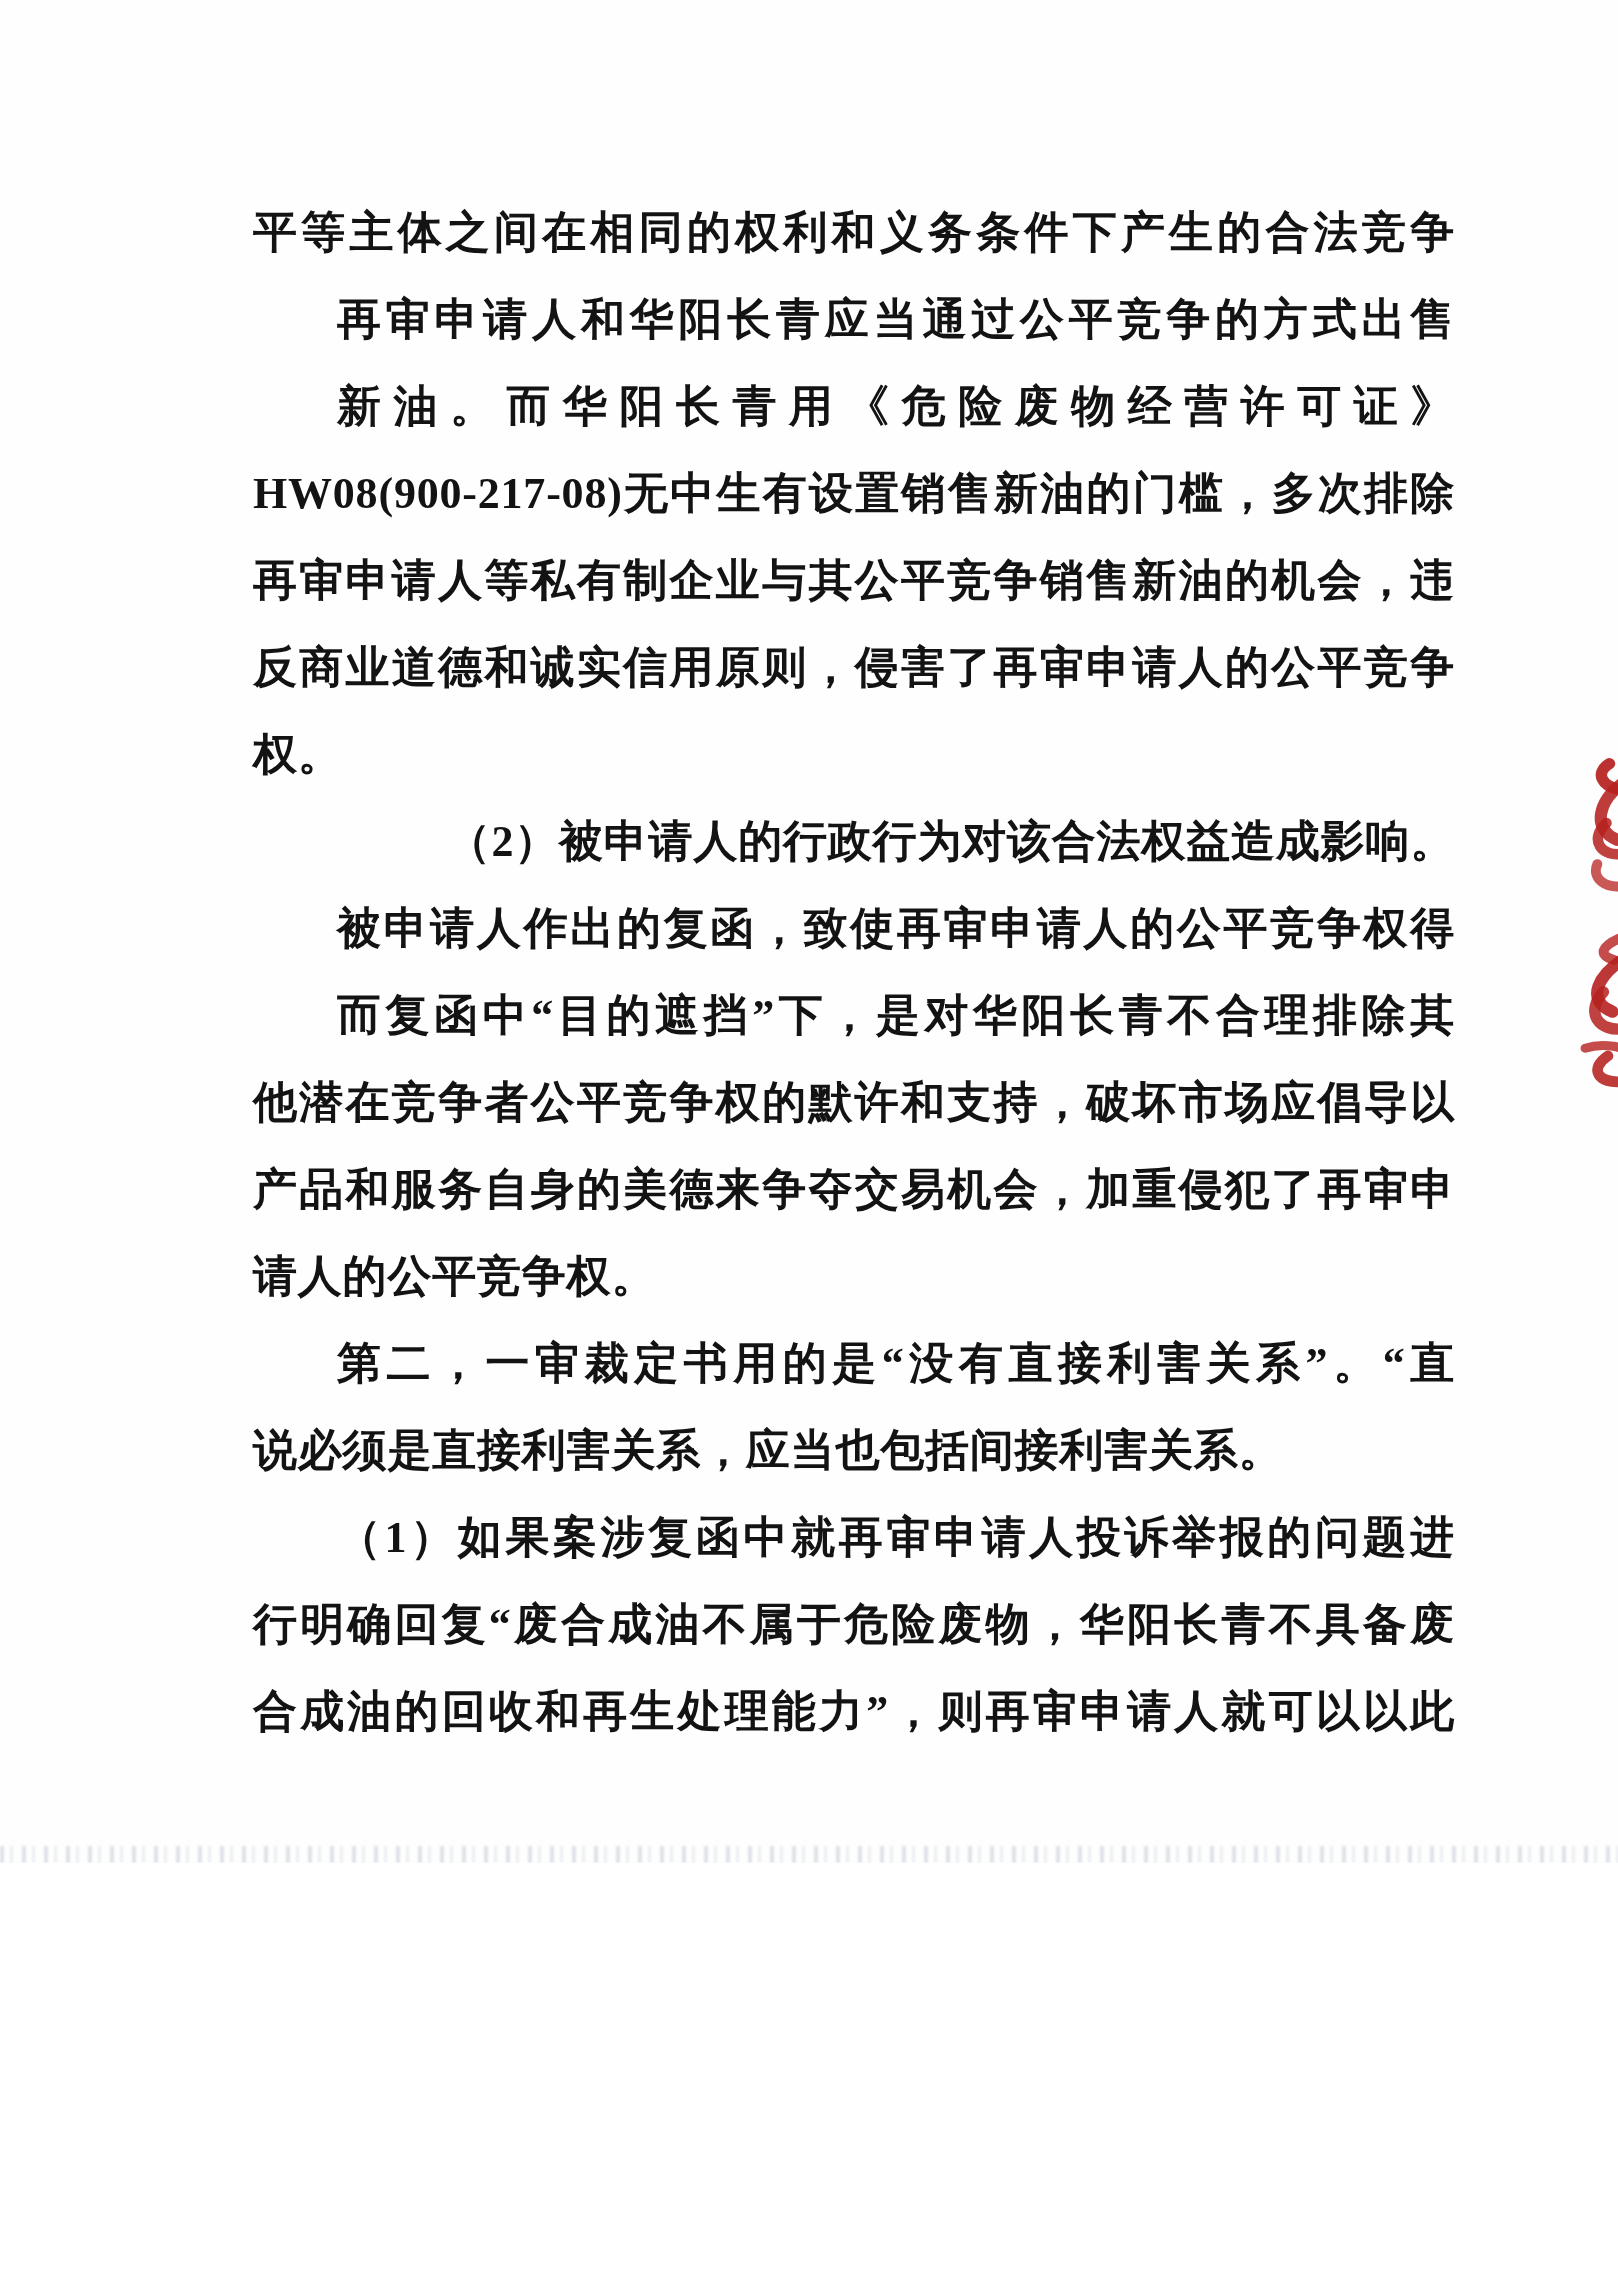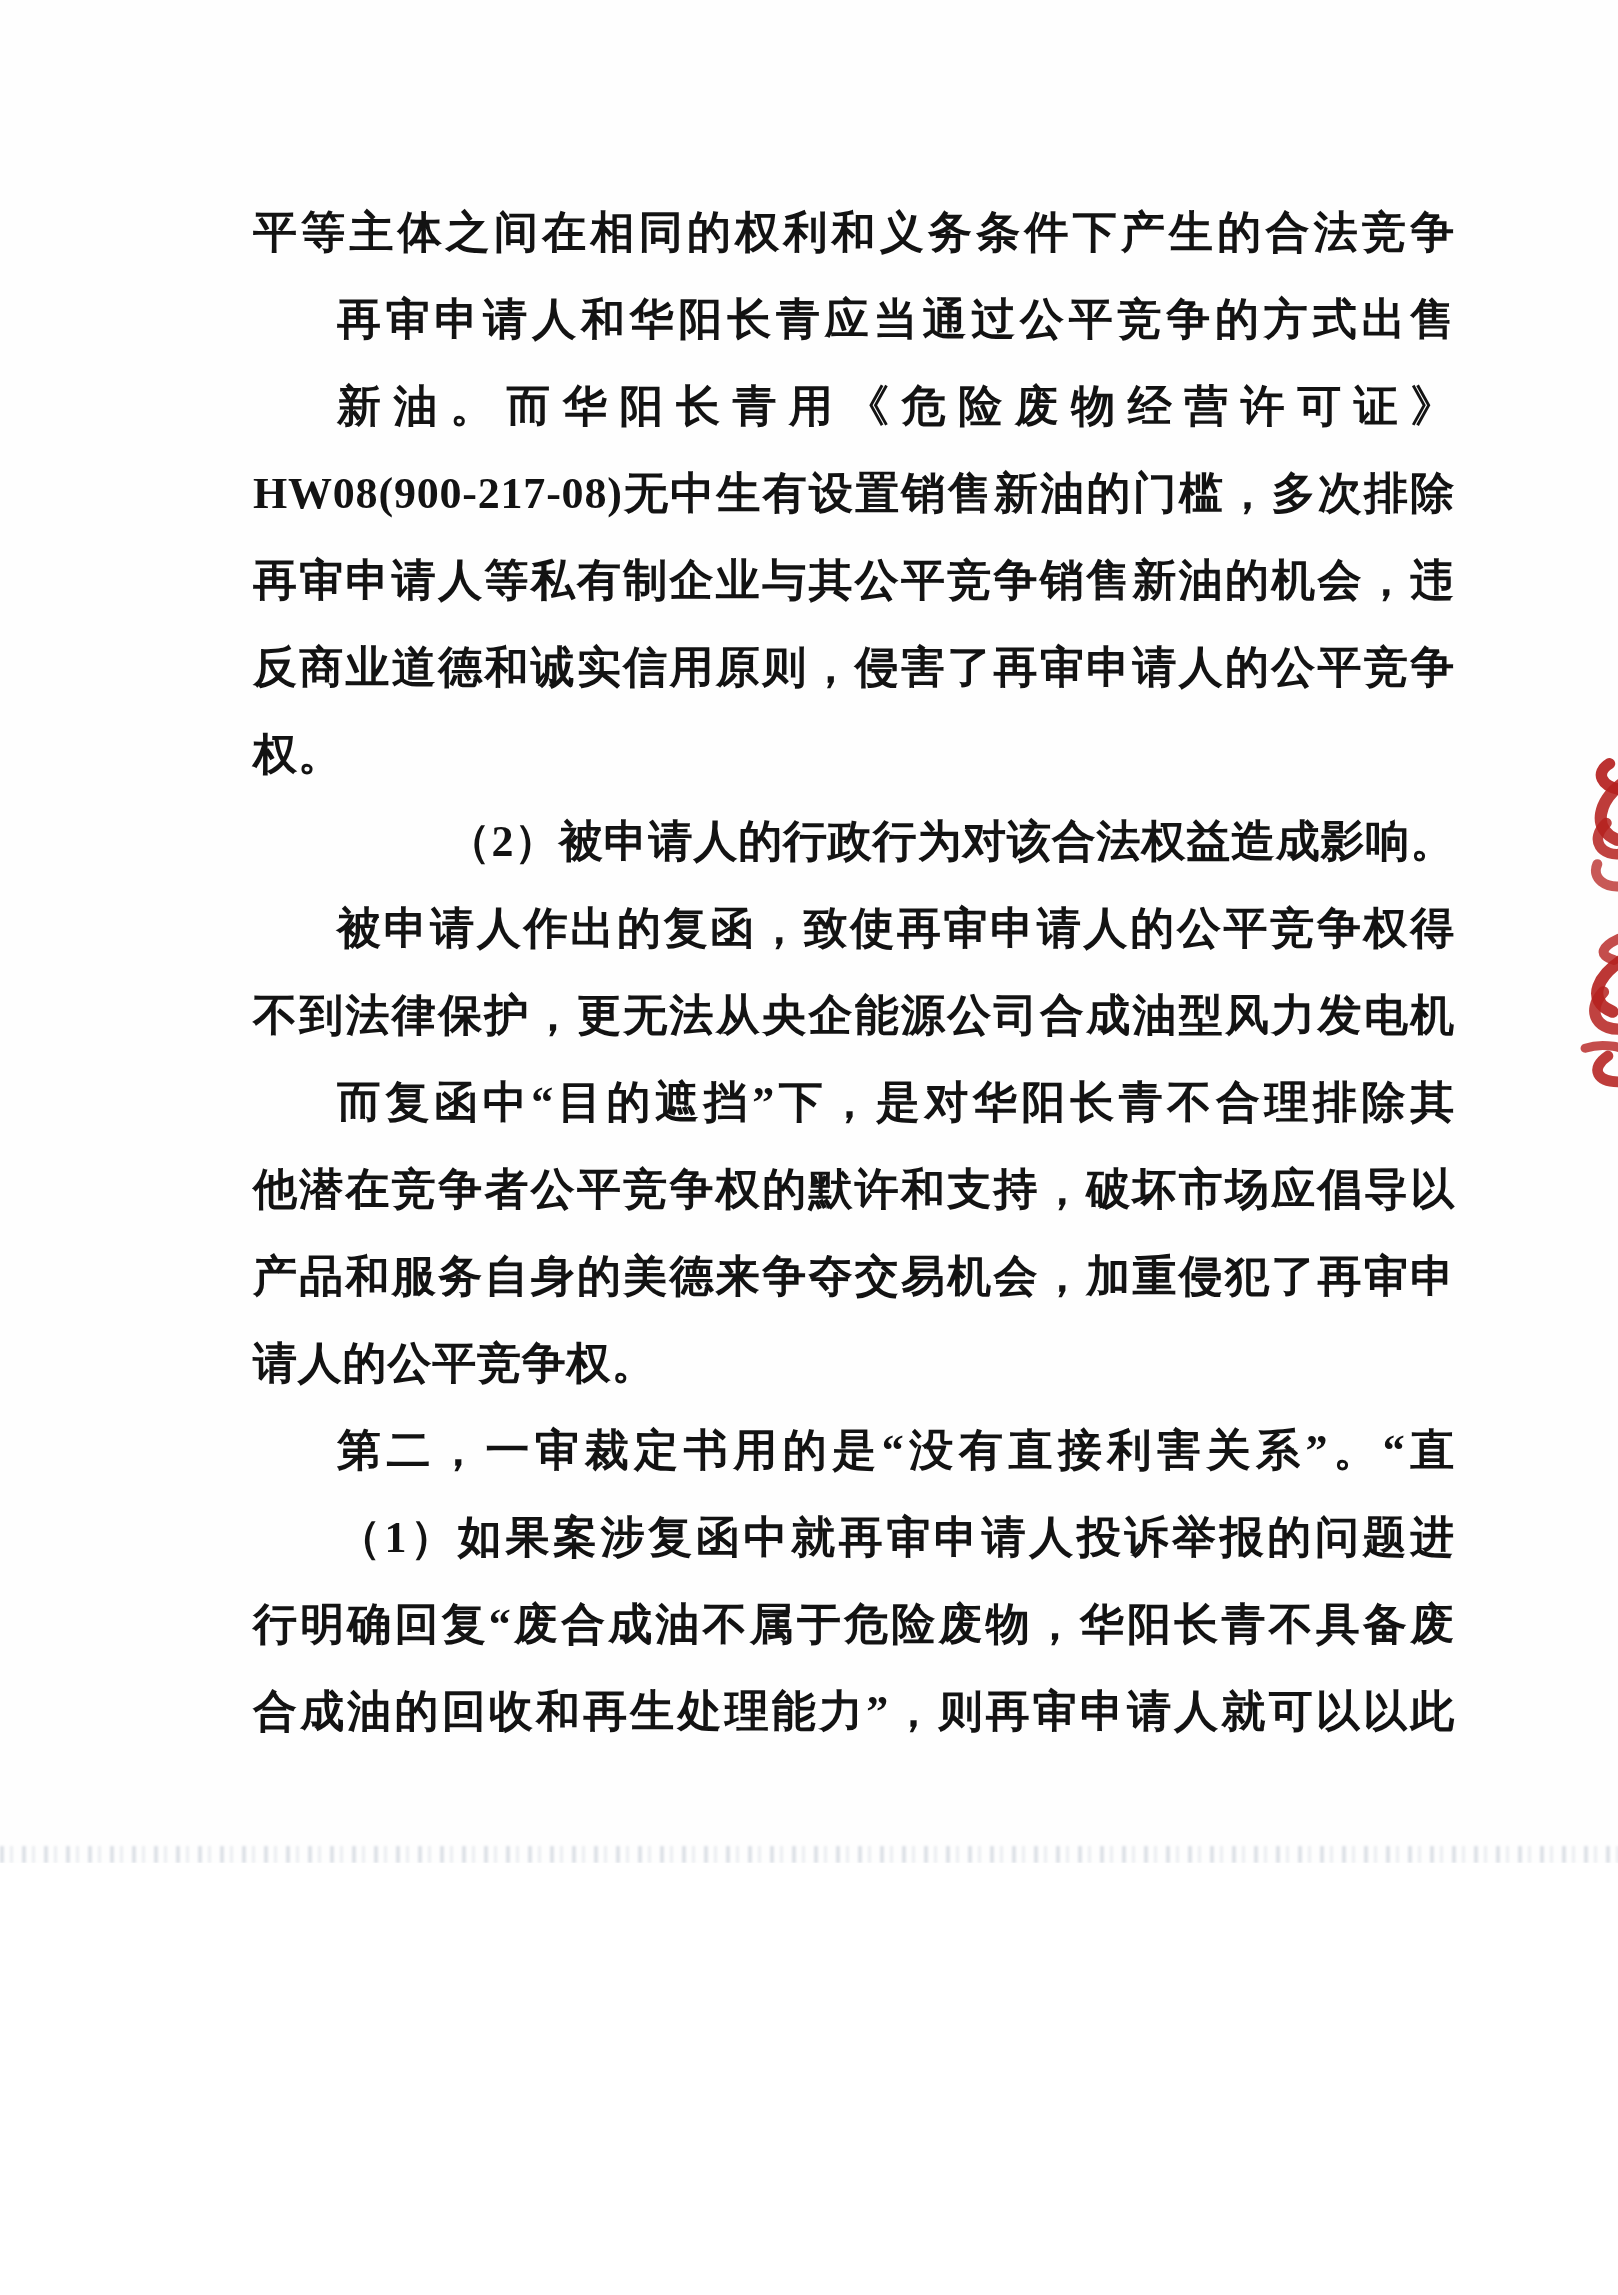--- a/index.html
+++ b/index.html
@@ -88,26 +88,26 @@
   <div class="textblock">
     <div class="line just">平等主体之间在相同的权利和义务条件下产生的合法竞争</div>
     <div class="line just indent">再审申请人和华阳长青应当通过公平竞争的方式出售</div>
     <div class="line just indent">新油。而华阳长青用《危险废物经营许可证》</div>
     <div class="line just">HW08(900-217-08)无中生有设置销售新油的门槛，多次排除</div>
     <div class="line just">再审申请人等私有制企业与其公平竞争销售新油的机会，违</div>
     <div class="line just">反商业道德和诚实信用原则，侵害了再审申请人的公平竞争</div>
     <div class="line">权。</div>
     <div class="line indent">（2）被申请人的行政行为对该合法权益造成影响。</div>
     <div class="line just indent">被申请人作出的复函，致使再审申请人的公平竞争权得</div>
-    <div class="line just">不到法律保护，更无法从央企能源公司合成油型风力发电机</div>
     <div class="line just indent">而复函中“目的遮挡”下，是对华阳长青不合理排除其</div>
     <div class="line just">他潜在竞争者公平竞争权的默许和支持，破坏市场应倡导以</div>
     <div class="line just">产品和服务自身的美德来争夺交易机会，加重侵犯了再审申</div>
     <div class="line">请人的公平竞争权。</div>
     <div class="line just indent">第二，一审裁定书用的是“没有直接利害关系”。“直</div>
+    <div class="line">说必须是直接利害关系，应当也包括间接利害关系。</div>
     <div class="line just indent">（1）如果案涉复函中就再审申请人投诉举报的问题进</div>
     <div class="line just">行明确回复“废合成油不属于危险废物，华阳长青不具备废</div>
     <div class="line just">合成油的回收和再生处理能力”，则再审申请人就可以以此</div>
   </div>
 
   <div class="seal">
     <svg width="160" height="350" viewBox="0 0 210 460" xmlns="http://www.w3.org/2000/svg">
       <g fill="none" stroke="#b5211f" stroke-linecap="round" stroke-linejoin="round">
         <path d="M128 18 C108 30, 118 48, 142 52" stroke-width="15" opacity="0.92"></path>
         <path d="M150 40 C112 66, 104 104, 138 118" stroke-width="16" opacity="0.88"></path>

